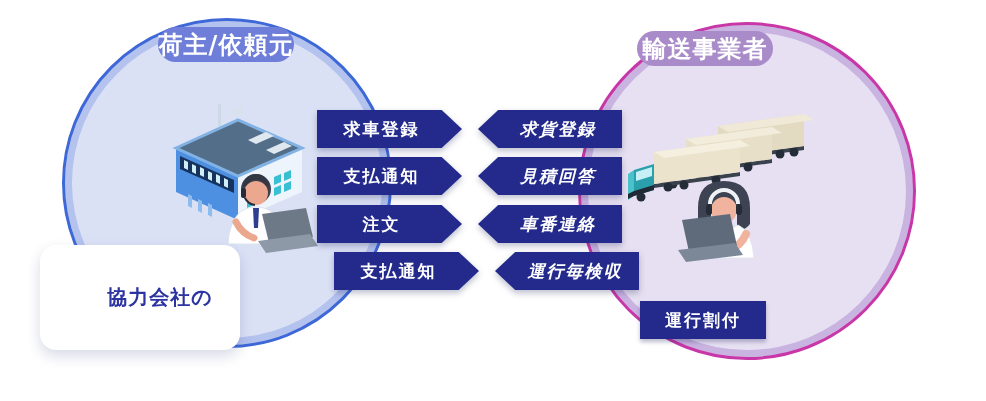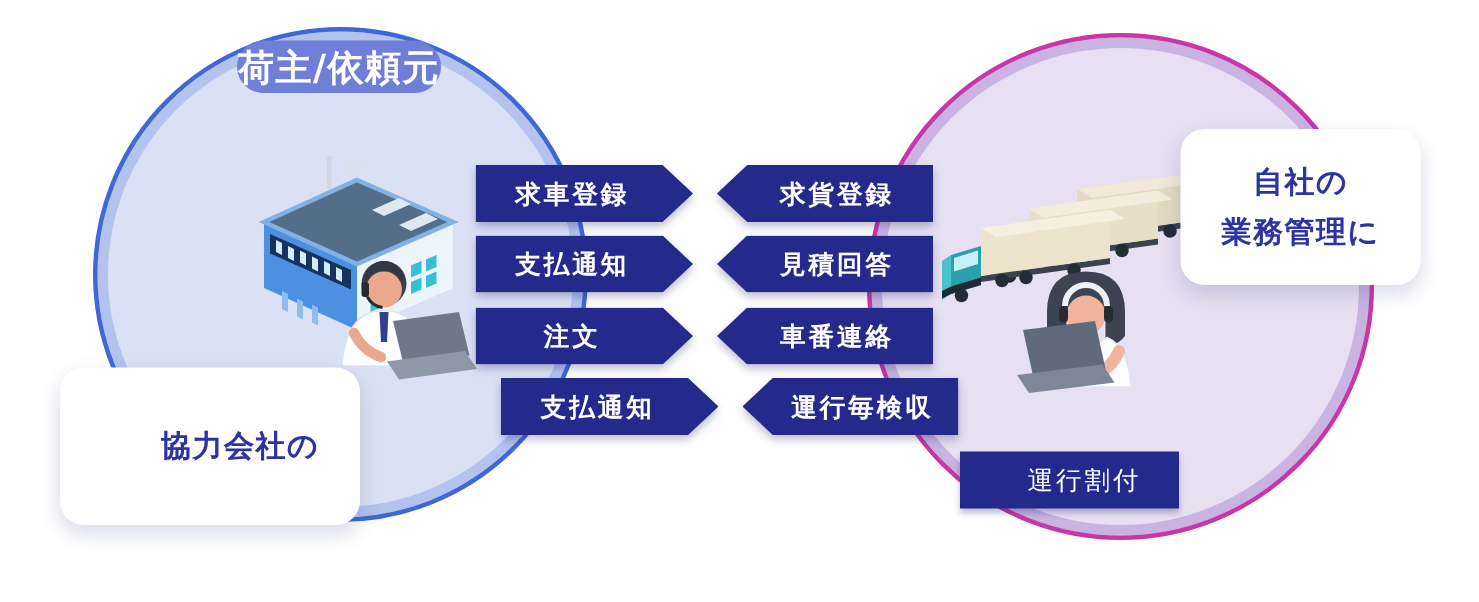--- a/index.html
+++ b/index.html
@@ -29,27 +29,27 @@
   .pill.carrier{left:637px;top:31px;width:136px;background:var(--right-pill-bg,#a98bc9);}
 
   
   .flow{position:absolute;z-index:3;height:38px;filter:drop-shadow(0 3px 3px rgba(15,20,80,.28));text-align:right;}
   .flow-inner{width:100%;height:100%;background:var(--navy,#232a8c);
     display:flex;align-items:center;justify-content:center;
     color:#fff;font-weight:bold;font-size:17px;letter-spacing:2px;}
   .flow.to-carrier{left:317px;width:145px;}
   .flow.to-carrier .flow-inner{clip-path:polygon(0 0,86% 0,100% 50%,86% 100%,0 100%);padding-right:16px;box-sizing:border-box;}
   .flow.to-shipper{left:478px;width:144px;}
-  .flow.to-shipper .flow-inner{clip-path:polygon(14% 0,100% 0,100% 100%,14% 100%,0 50%);padding-left:16px;box-sizing:border-box;}
+  .flow.to-shipper .flow-inner{clip-path:polygon(14% 0,100% 0,100% 100%,14% 100%,0 50%);padding-left:16px;box-sizing:border-box;font-style:italic;}
   .row-0{top:110px;} .row-1{top:157px;} .row-2{top:205px;} .row-3{top:252px;margin-left:17px;} .row-4{top:300px;}
 
   .task-box{position:absolute;z-index:3;left:640px;top:301px;width:126px;height:38px;
     background:var(--navy,#232a8c);display:flex;align-items:center;justify-content:center;
-    color:#fff;font-weight:normal;font-size:17px;letter-spacing:2px;
-    box-shadow:0 3px 4px rgba(15,20,80,.28);padding-left:20px;}
+    color:#fff;font-weight:bold;font-size:17px;letter-spacing:2px;
+    box-shadow:0 3px 4px rgba(15,20,80,.28);}
 
   
   .note{position:absolute;z-index:5;background:#fff;border-radius:16px;
     box-shadow:0 6px 14px rgba(40,50,120,.18);
     display:flex;flex-direction:column;align-items:center;justify-content:center;
     color:var(--card-text,#2b34a0);font-weight:bold;font-size:20px;line-height:1.65;letter-spacing:1px;}
   .note.shipper{left:40px;top:245px;width:160px;height:105px;padding-left:40px;}
   .note.carrier{left:787px;top:86px;width:160px;height:104px;}
 
   
@@ -170,20 +170,21 @@
       <rect x="78" y="92" width="6" height="11" rx="3" fill="#262b36"></rect>
       <rect x="108" y="92" width="6" height="11" rx="3" fill="#262b36"></rect>
       <path d="M66,146 q2,-27 16,-33 q8,6 14,6 q6,0 14,-6 q14,6 16,33 z" fill="#ffffff" stroke="#e2e6ee"></path>
       <path d="M118,122 Q113,134 101,138" stroke="#f0b49e" stroke-width="8" stroke-linecap="round" fill="none"></path>
       <polygon points="54,108 102,102 109,134 61,140" fill="#5f6b7a"></polygon>
       <polygon points="50,138 107,131 115,143 58,150" fill="#7c8798"></polygon>
     </g>
   </svg>
 
   <div class="pill shipper">荷主/依頼元</div>
+  <div class="pill carrier">輸送事業者</div>
 
   <div class="flow to-carrier row-0">
       <div class="flow-inner">求車登録</div>
     </div>
   <div class="flow to-carrier row-1">
       <div class="flow-inner">支払通知</div>
     </div>
   <div class="flow to-carrier row-2">
       <div class="flow-inner">注文</div>
     </div>
@@ -202,18 +203,14 @@
     </div>
   <div class="flow to-shipper row-3">
       <div class="flow-inner">運行毎検収</div>
     </div>
 
   <div class="task-box">運行割付</div>
 
   <div class="note shipper">
     <span>協力会社の</span>
   </div>
-  <div class="note carrier">
-    <span>自社の</span>
-    <span>業務管理に</span>
-  </div>
 
 </div>
 
 </body></html>

